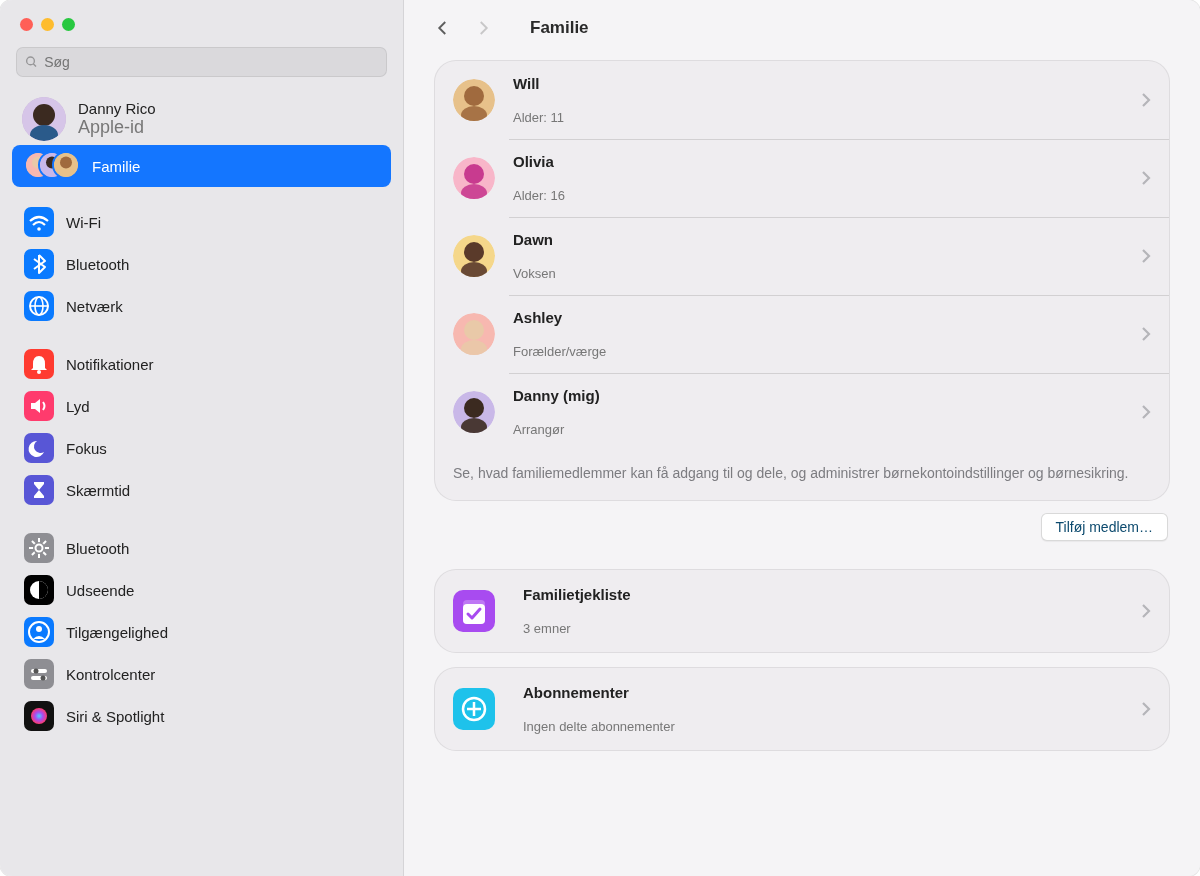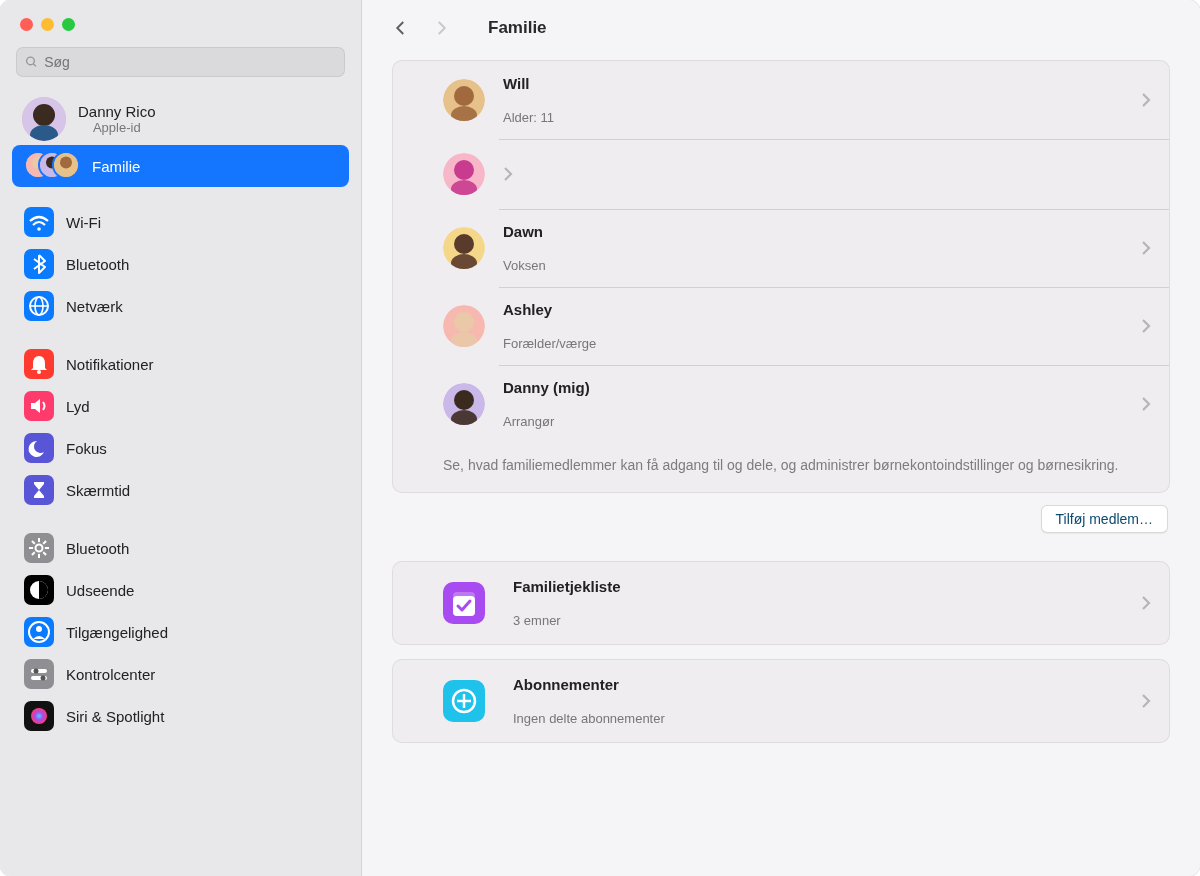--- a/index.html
+++ b/index.html
@@ -13,21 +13,21 @@
 .window {
   width: 1200px;
   height: 876px;
   display: flex;
   border-radius: 12px;
   overflow: hidden;
   box-shadow: 0 0 0 1px rgba(0,0,0,0.1);
   background: #f5f5f7;
 }
 .sidebar {
-  width: 362px;
+  width: 404px;
   background: #e8e7ea;
   display: flex;
   flex-direction: column;
   padding: 0;
   border-right: 1px solid rgba(0,0,0,0.08);
 }
 .traffic-lights {
   display: flex;
   gap: 8px;
   padding: 18px 20px 14px 20px;
@@ -63,21 +63,21 @@
 .avatar-lg {
   width: 44px; height: 44px; border-radius: 50%;
   background: #ccb8dd;
   display: flex; align-items: center; justify-content: center;
   position: relative;
   overflow: hidden;
 }
 .memoji { width: 100%; height: 100%; border-radius:50%; }
 
 .account-name { font-size: 15px; color: #222; }
-.account-sub { font-size: 13px; color: #777; text-align: center; }
+.account-sub { font-size: 18px; color: #777; }
 
 .nav { padding: 0 12px; }
 .nav-group { margin-bottom: 16px; }
 .nav-item {
   display: flex; align-items: center; gap: 12px;
   padding: 6px 12px; border-radius: 8px;
   font-size: 15px; color: #222;
   cursor: default;
 }
 .nav-item.selected { background: #1476ff; color: #fff; }
@@ -107,22 +107,21 @@
 }
 .nav-arrow { width: 18px; height: 18px; opacity: 0.85; }
 .nav-arrow.disabled { opacity: 0.25; }
 .title { font-size: 17px; font-weight: 700; color: #2a2a2a; margin-left: 16px;}
 
 .content { padding: 14px 30px; overflow: auto; }
 
 .panel {
   background: #efedf0;
   border: 1px solid rgba(0,0,0,0.07);
-  border-radius: 10px;
-  padding-left: 32px;
+  border-radius: 22px;
 }
 .row {
   display: flex; align-items: center; gap: 18px;
   padding: 14px 18px;
   position: relative;
 }
 .row + .row::before {
   content:"";
   position:absolute; top:0; left:74px; right:0;
   height:1px; background: rgba(0,0,0,0.12);
@@ -393,20 +392,24 @@
     <svg class="chevron" width="10" height="16" viewBox="0 0 10 16" fill="none" stroke="#b5b5b9" stroke-width="2.2">
                 <polyline points="2 2 8 8 2 14"></polyline>
               </svg>
             </div>
             <div class="row">
     <svg class="row-avatar" viewBox="0 0 42 42">
       <circle cx="21" cy="21" r="21" fill="#f8b6c9"></circle>
       <circle cx="21" cy="17" r="10" fill="#c83b8f"></circle>
       <ellipse cx="21" cy="36" rx="13" ry="9" fill="#c83b8f" opacity="0.9"></ellipse>
     </svg>
+    <div class="row-text">
+      <div class="row-title">Olivia</div>
+      <div class="row-sub">Alder: 16</div>
+    </div>
     <svg class="chevron" width="10" height="16" viewBox="0 0 10 16" fill="none" stroke="#b5b5b9" stroke-width="2.2">
                 <polyline points="2 2 8 8 2 14"></polyline>
               </svg>
             </div>
             <div class="row">
     <svg class="row-avatar" viewBox="0 0 42 42">
       <circle cx="21" cy="21" r="21" fill="#f5d78a"></circle>
       <circle cx="21" cy="17" r="10" fill="#5a3a2a"></circle>
       <ellipse cx="21" cy="36" rx="13" ry="9" fill="#5a3a2a" opacity="0.9"></ellipse>
     </svg>

